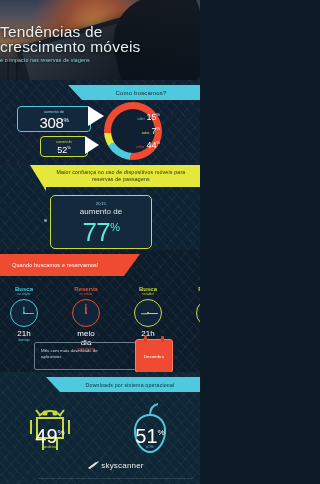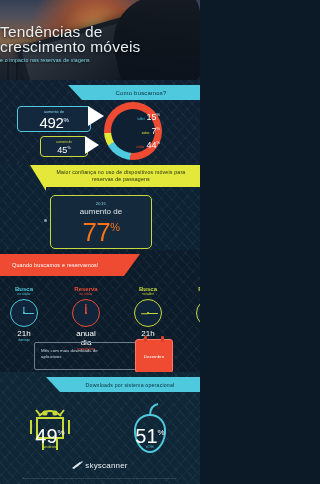--- a/index.html
+++ b/index.html
@@ -83,21 +83,21 @@
   
   .sec2{position:absolute;left:0;top:163px;width:200px;height:87px;background:#0d2233;overflow:hidden;}
   .b2{top:2px;width:150px;height:22px;color:#1c2a10;line-height:7px;padding-right:4px;
     justify-content:center;text-align:center;}
   .b2 .lbl{font-size:5.2px;}
   .tabletBig{position:absolute;left:50px;top:32px;width:100px;height:52px;border-radius:5px;
     border:1.4px solid #c9d93a;background:#14293c;display:flex;flex-direction:column;
     align-items:center;justify-content:center;}
   .tabletBig .yr{font-size:4px;color:#8fdfec;letter-spacing:.4px;}
   .tabletBig .cap{font-size:8px;color:#dfe7ec;margin-top:1px;}
-  .tabletBig .big{font-size:26px;color:#f97316;line-height:22px;letter-spacing:-.5px;}
+  .tabletBig .big{font-size:26px;color:#5eead4;line-height:22px;letter-spacing:-.5px;}
   .tabletBig .big sup{font-size:11px;vertical-align:super;}
   .tb-dot{position:absolute;left:44px;top:56px;width:3px;height:3px;border-radius:50%;background:#8aa0b0;}
 
   
   .sec3{position:absolute;left:0;top:250px;width:200px;height:122px;background:#0c1c2a;overflow:hidden;}
   .b3{top:4px;width:112px;height:22px;color:#fff;line-height:7px;padding-left:12px;}
   .b3 .lbl{font-size:5.4px;}
   .clocks{position:absolute;left:10px;top:36px;width:180px;display:flex;gap:34px;}
   .col{flex:1;text-align:center;}
   .col .hd{font-size:6px;font-weight:bold;}
@@ -121,21 +121,21 @@
   .sec4{position:absolute;left:0;top:372px;width:200px;height:112px;background:#0e2636;overflow:hidden;}
   .b4{top:5px;width:140px;justify-content:center;color:#0a3340;}
   .b4 .lbl{font-size:5.2px;}
   .os{position:absolute;left:0;top:30px;width:200px;display:flex;}
   .osc{flex:1;text-align:right;position:relative;height:62px;}
   .andro{position:absolute;left:50%;top:0;transform:translateX(-50%);}
   .pct{position:absolute;left:50%;top:22px;transform:translateX(-50%);font-size:20px;color:#fff;line-height:18px;white-space:nowrap;}
   .pct sup{font-size:8px;vertical-align:super;}
   .osname{position:absolute;left:50%;top:42px;transform:translateX(-50%);font-size:4.4px;}
 
-  .footer{position:absolute;left:0;bottom:4px;width:200px;text-align:center;}
+  .footer{position:absolute;left:0;bottom:4px;width:200px;text-align:center;padding-left:16px;}
   .logo{font-size:8px;color:#e8eef2;letter-spacing:.2px;display:inline-flex;align-items:center;gap:2px;}
   .fine{margin-top:3px;font-size:2.4px;color:#5e7284;padding:0 10px;line-height:3.4px;}
 </style>
 </head>
 <body>
 
 <div id="page">
 
   <div class="hero">
     <div class="hero-sky"></div>
@@ -153,27 +153,27 @@
   </div>
 
   <div class="sec1">
     <div class="grid-bg"></div>
     <div class="band band-cyan b1">
       <span class="lbl">Como buscamos?</span>
     </div>
 
     <div class="card phone1">
       <span class="cap">aumento de</span>
-      <span class="big"><span>492</span><sup>%</sup></span>
+      <span class="big"><span>308</span><sup>%</sup></span>
     </div>
     <div class="arrow arr1"></div>
 
     <div class="card tab1">
       <span class="cap">aumento de</span>
-      <span class="big"><span>45</span><sup>%</sup></span>
+      <span class="big"><span>52</span><sup>%</sup></span>
     </div>
     <div class="arrow arr2"></div>
 
     <div class="donut"></div>
     <div class="donut-legend">
       <div class="dl-row">
         <span class="dl-name" style="color: rgb(78, 201, 221);">tablet</span>
         <span class="dl-val"><span>15</span><sup>%</sup></span>
       </div>
       <div class="dl-row">
@@ -219,21 +219,21 @@
         <div class="day" style="color: rgb(78, 201, 221);">domingo</div>
       </div>
       <div class="col" id="col1">
         <div class="hd" style="color: rgb(239, 75, 51);">Reserva</div>
         <div class="hd2" style="color: rgb(239, 75, 51);">no celular</div>
         <div class="clock" style="border: 1.3px solid rgb(239, 75, 51);">
             <span class="hh" style="background: rgb(239, 75, 51); width: 7px; transform: rotate(-90deg);"></span>
             <span class="mm" style="background: rgb(239, 75, 51); width: 10px; transform: rotate(-90deg);"></span>
             <span class="ctr" style="background: rgb(239, 75, 51);"></span>
           </div>
-        <div class="time">anual dia</div>
+        <div class="time">meio dia</div>
         <div class="day" style="color: rgb(239, 75, 51);">segunda-feira</div>
       </div>
       <div class="col" id="col2">
         <div class="hd" style="color: rgb(201, 217, 58);">Busca</div>
         <div class="hd2" style="color: rgb(201, 217, 58);">no tablet</div>
         <div class="clock" style="border: 1.3px solid rgb(201, 217, 58);">
             <span class="hh" style="background: rgb(201, 217, 58); width: 7px; transform: rotate(180deg);"></span>
             <span class="mm" style="background: rgb(201, 217, 58); width: 10px; transform: rotate(0deg);"></span>
             <span class="ctr" style="background: rgb(201, 217, 58);"></span>
           </div>

